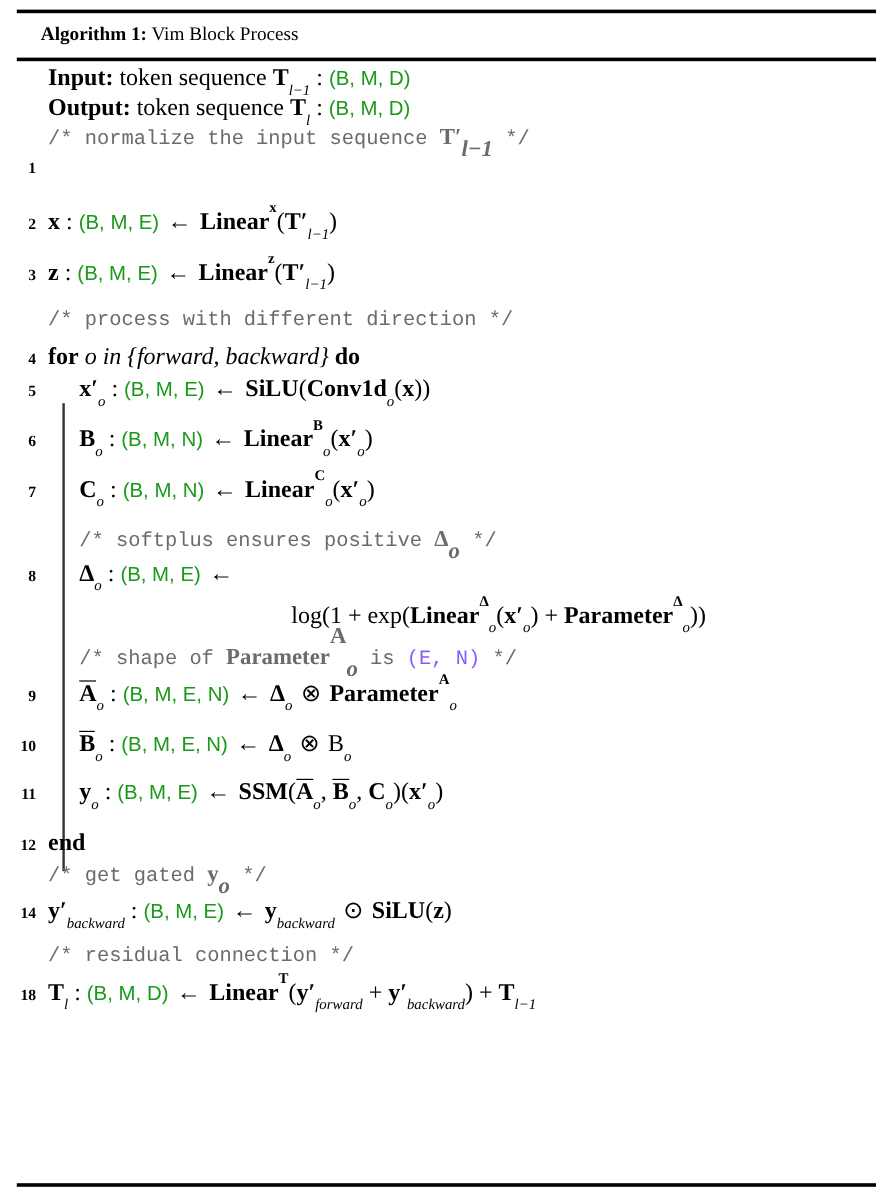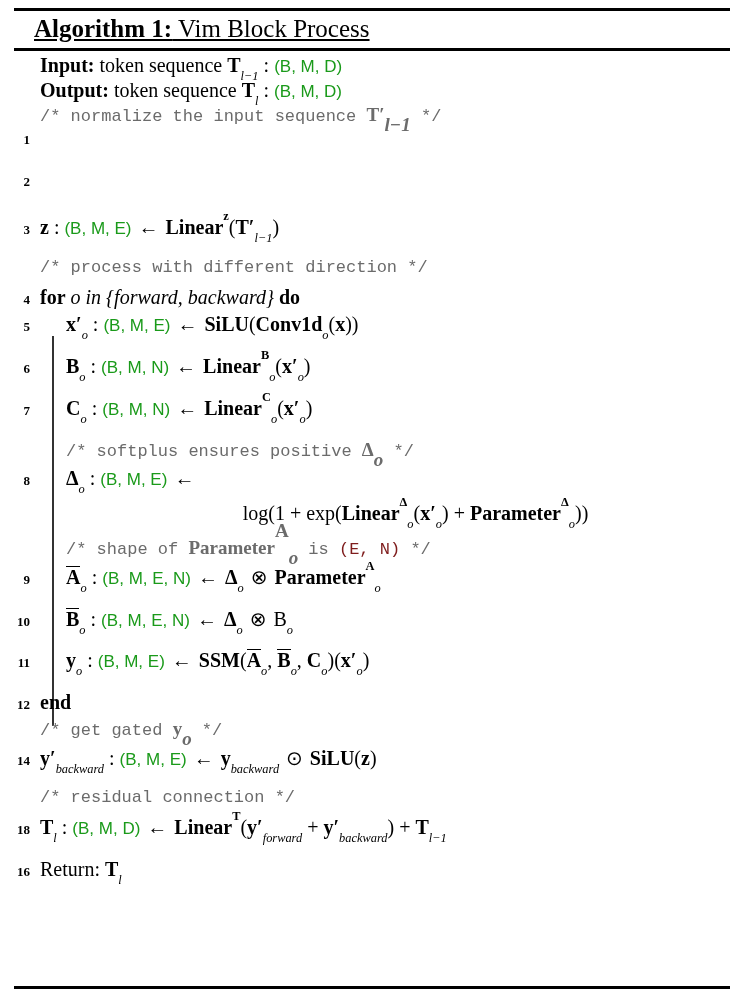--- a/index.html
+++ b/index.html
@@ -31,24 +31,23 @@
   }
   .rule-top    { top: 8px;   height: 3px; }
   .rule-title  { top: 48px;  height: 3px; }
   .rule-bottom { top: 986px; height: 3px; }
 
   
   .title {
     position: absolute;
     left: 34px;
     top: 12px;
-    font-size: 25px;
+    font-size: 16px;
     line-height: 34px;
     white-space: nowrap;
-    text-decoration: underline;
   }
   .title .kw { font-weight: bold; }
 
   
   .body {
     position: absolute;
     left: 0;
     top: 54px;
     width: 747px;
   }
@@ -194,20 +193,26 @@
       <div class="lineno"></div>
       <div class="content"><span>/* normalize the input sequence </span><span class="mathin">T′</span><sub class="it mathin">l−1</sub><span> */</span></div>
     </div>
 
     <div class="row stmt">
       <div class="lineno">1</div>
     </div>
 
     <div class="row stmt">
       <div class="lineno">2</div>
+      <div class="content">
+        <span class="b">x</span>
+        <span> : </span><span class="shape" style="color:#1a9a1a">(B, M, E)</span>
+        <span class="arrow">←</span>
+        <span class="b">Linear</span><sup class="b">x</sup><span>(</span><span class="b up">T′</span><sub class="it">l−1</sub><span>)</span>
+      </div>
     </div>
 
     <div class="row stmt">
       <div class="lineno">3</div>
       <div class="content">
         <span class="b">z</span>
         <span> : </span><span class="shape" style="color:#1a9a1a">(B, M, E)</span>
         <span class="arrow">←</span>
         <span class="b">Linear</span><sup class="b">z</sup><span>(</span><span class="b up">T′</span><sub class="it">l−1</sub><span>)</span>
       </div>
@@ -273,21 +278,21 @@
       </div>
     </div>
 
     <div class="row stmt-tight indent1 cont-indent">
       <div class="lineno"></div>
       <div class="content"><span>log(1 + exp(</span><span class="b">Linear</span><sup class="b">Δ</sup><sub class="it">o</sub><span>(</span><span class="b">x′</span><sub class="it">o</sub><span>)</span><span> + </span><span class="b">Parameter</span><sup class="b">Δ</sup><sub class="it">o</sub><span>))</span></div>
     </div>
 
     <div class="row comment indent1">
       <div class="lineno"></div>
-      <div class="content"><span>/* shape of </span><span class="mathin">Parameter</span><sup class="mathin up">A</sup><sub class="mathin it">o</sub><span> is </span><span class="shape" style="color:#7f1d1d">(E, N)</span><span> */</span></div>
+      <div class="content"><span>/* shape of </span><span class="mathin">Parameter</span><sup class="mathin up">A</sup><sub class="mathin it">o</sub><span> is </span><span class="shape" style="color:#8b5cf6">(E, N)</span><span> */</span></div>
     </div>
 
     <div class="row stmt indent1">
       <div class="lineno">9</div>
       <div class="content">
         <span class="b up ovl">A</span><sub class="it">o</sub>
         <span> : </span><span class="shape" style="color:#1a9a1a">(B, M, E, N)</span>
         <span class="arrow">←</span>
         <span class="b">Δ</span><sub class="it">o</sub>
         <span class="op">⊗</span>
@@ -350,25 +355,18 @@
     <div class="row stmt">
       <div class="lineno">18</div>
       <div class="content">
         <span class="b up">T</span><sub class="it">l</sub>
         <span> : </span><span class="shape" style="color:#1a9a1a">(B, M, D)</span>
         <span class="arrow">←</span>
         <span class="b">Linear</span><sup class="b up">T</sup><span>(</span><span class="b">y′</span><sub class="it">forward</sub><span> + </span><span class="b">y′</span><sub class="it">backward</sub><span>)</span><span> + </span><span class="b up">T</span><sub class="it">l−1</sub>
       </div>
     </div>
 
-    <div class="row stmt">
-      <div class="lineno">16</div>
-      <div class="content">
-        <span>Return:</span>
-        <span class="b up">T</span><sub class="it">l</sub>
-      </div>
-    </div>
 
   </div>
 
   <div class="rule rule-bottom"></div>
 
 </div>
 
 </body></html>

